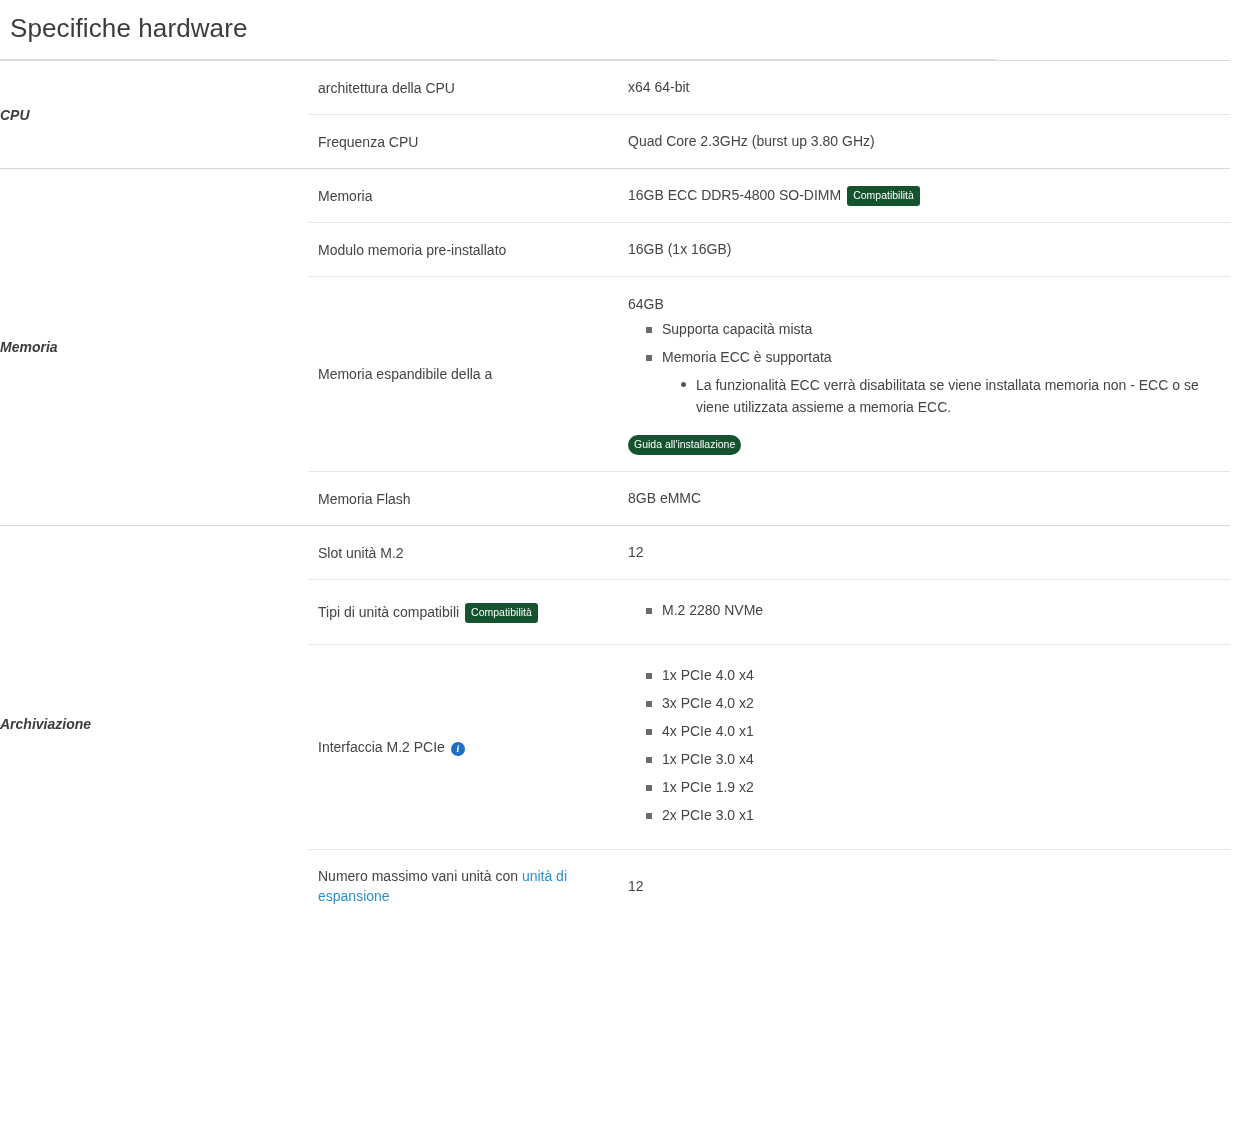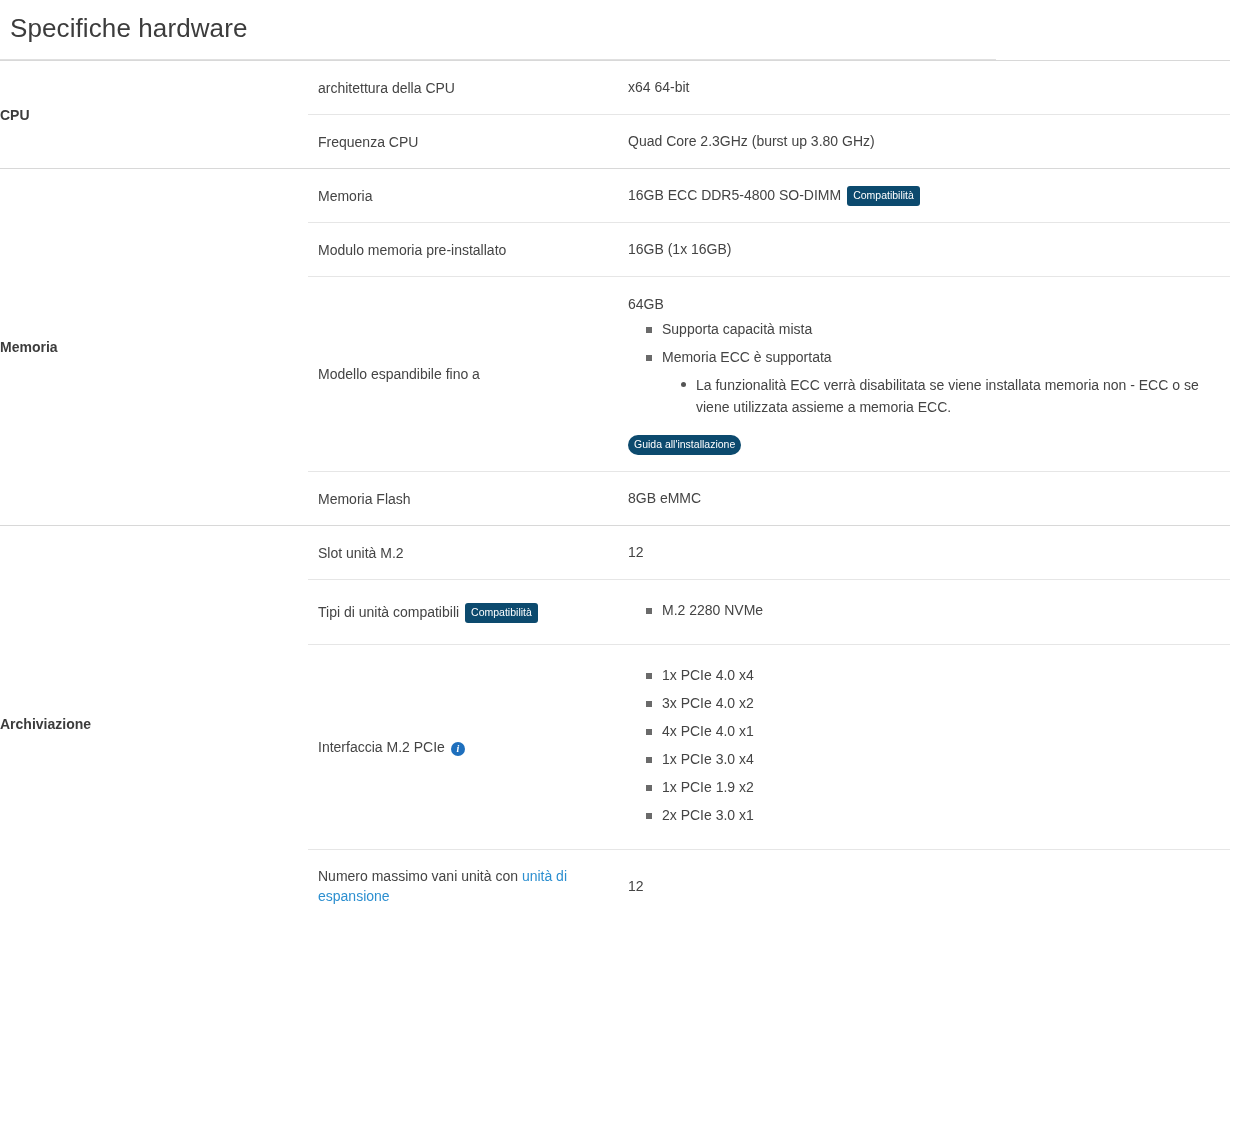--- a/index.html
+++ b/index.html
@@ -42,20 +42,21 @@
     padding: 0;
   }
   .group-cell {
     width: 308px;
     vertical-align: top;
     padding: 22px 0 0 10px;
     font-size: 14px;
     font-weight: bold;
     color: #3c3c3c;
     border-top: 1px solid #d8d8d8;
+    font-style: italic;
   }
   .rows-cell {
     padding: 0;
     border-top: 1px solid #d8d8d8;
   }
   table.rows {
     width: 100%;
     border-collapse: collapse;
   }
   table.rows tr td {
@@ -72,21 +73,21 @@
     font-size: 14px;
     line-height: 20px;
   }
   td.val {
     color: #444444;
     font-size: 14px;
     line-height: 21px;
   }
   .badge {
     display: inline-block;
-    background: #0c4a6e;
+    background: #14532d;
     color: #ffffff;
     font-size: 10.5px;
     line-height: 11px;
     padding: 4px 6px 5px 6px;
     border-radius: 3px;
     vertical-align: middle;
     margin-left: 6px;
     white-space: nowrap;
   }
   .badge.standalone {
@@ -198,21 +199,21 @@
                   <span class="nowrapbadge">
                     <span>16GB ECC DDR5-4800 SO-DIMM</span><span class="badge">Compatibilità</span>
                   </span>
                 </td>
               </tr>
               <tr>
                 <td class="key">Modulo memoria pre-installato</td>
                 <td class="val">16GB (1x 16GB)</td>
               </tr>
               <tr>
-                <td class="key">Modello espandibile fino a</td>
+                <td class="key">Memoria espandibile della a</td>
                 <td class="val val-top">
                   <div class="plain-line">64GB</div>
                   <ul class="dash">
                     <li>Supporta capacità mista</li>
                     <li>
                       <span>Memoria ECC è supportata</span>
                       <ul class="dot">
                         <li>La funzionalità ECC verrà disabilitata se viene installata memoria non - ECC o se viene utilizzata assieme a memoria ECC.</li>
                       </ul>
                     </li>

